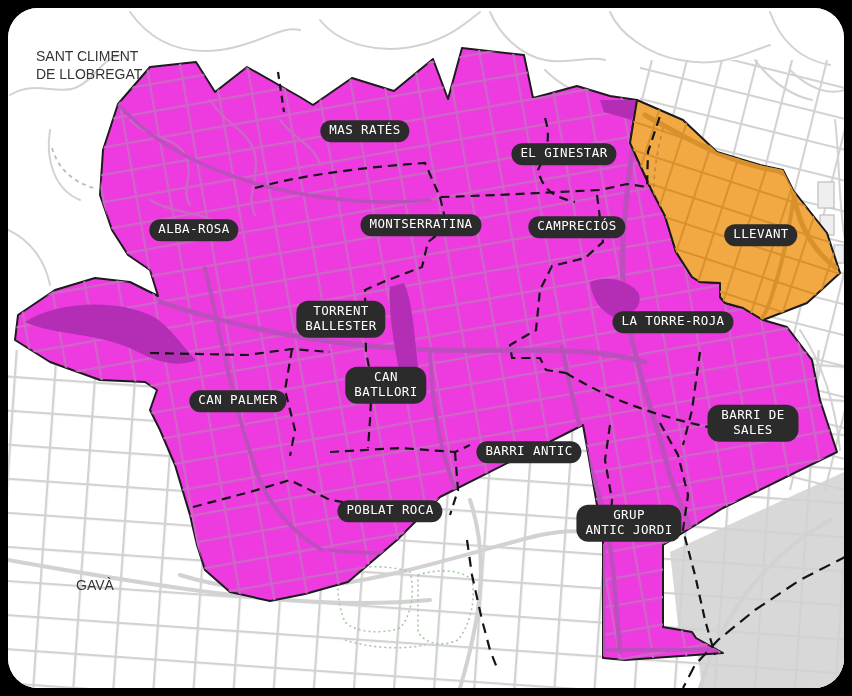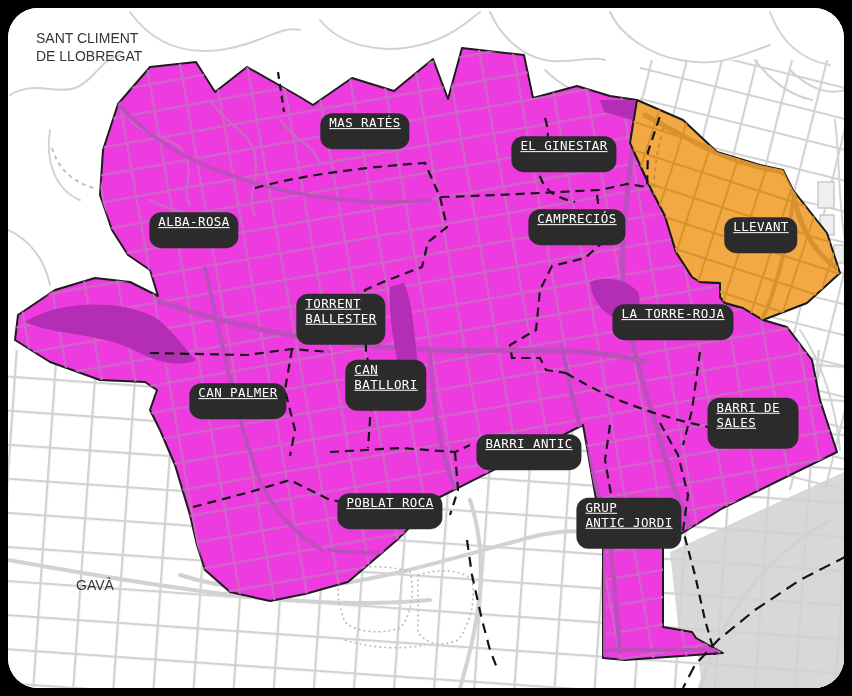--- a/index.html
+++ b/index.html
@@ -26,24 +26,23 @@
   .map-canvas{
     position:absolute;left:8px;top:8px;width:836px;height:680px;
     border-radius:30px;overflow:hidden;background:var(--map-bg);
   }
   .map-canvas svg{position:absolute;left:0;top:0;}
   .pill{
     position:absolute;transform:translate(-50%,-50%);
     background:var(--label-pill-bg);color:var(--label-pill-text);
     font:12.5px/1.18 "DejaVu Sans Mono",monospace;
     letter-spacing:.4px;
-    padding:3px 9px 18px;border-radius:12px;
-    white-space:pre-line;
+    padding:3px 9px 4px;border-radius:12px;
+    white-space:pre-line;text-align:center;
     z-index:5;
-    text-decoration:underline;
   }
   .ext-label{
     position:absolute;color:#353535;
     font:14px/1.25 "Liberation Sans",sans-serif;
     white-space:pre-line;z-index:4;
   }
   .ext-label.centered{transform:translate(-50%,-50%);}
 </style>
 </head>
 <body>
@@ -203,31 +202,32 @@
       <path d="M660,423 L678,455 L688,495 L683,530 L695,575 L705,620 L715,655"></path>
       <path d="M610,425 L605,460 L612,500 L610,530"></path>
       <path d="M467,540 L472,575 L482,620 L490,650 L497,668" stroke-dasharray="10 7"></path>
       <path d="M847,556 L800,580 L755,610 L718,640 L695,665 L683,688" stroke-dasharray="12 7"></path>
     </g>
   </svg>
 
   <div class="pill" style="left:357px;top:123px">MAS RATÉS</div>
   <div class="pill" style="left:556px;top:146px">EL GINESTAR</div>
   <div class="pill" style="left:186px;top:222px">ALBA-ROSA</div>
+  <div class="pill" style="left:413px;top:217px">MONTSERRATINA</div>
   <div class="pill" style="left:569px;top:219px">CAMPRECIÓS</div>
   <div class="pill" style="left:753px;top:227px">LLEVANT</div>
   <div class="pill" style="left:333px;top:311px">TORRENT
 BALLESTER</div>
   <div class="pill" style="left:665px;top:314px">LA TORRE-ROJA</div>
   <div class="pill" style="left:230px;top:393px">CAN PALMER</div>
   <div class="pill" style="left:745px;top:415px">BARRI DE SALES</div>
   <div class="pill" style="left:378px;top:377px">CAN
 BATLLORI</div>
   <div class="pill" style="left:521px;top:444px">BARRI ANTIC</div>
   <div class="pill" style="left:382px;top:503px">POBLAT ROCA</div>
   <div class="pill" style="left:621px;top:515px">GRUP
 ANTIC JORDI</div>
 
-  <div class="ext-label" style="left:28px;top:22px">SANT CLIMENT
+  <div class="ext-label" style="left:28px;top:40px">SANT CLIMENT
 DE LLOBREGAT</div>
   <div class="ext-label centered" style="left:87px;top:578px">GAVÀ</div>
 
 </div>
 
 </body></html>

